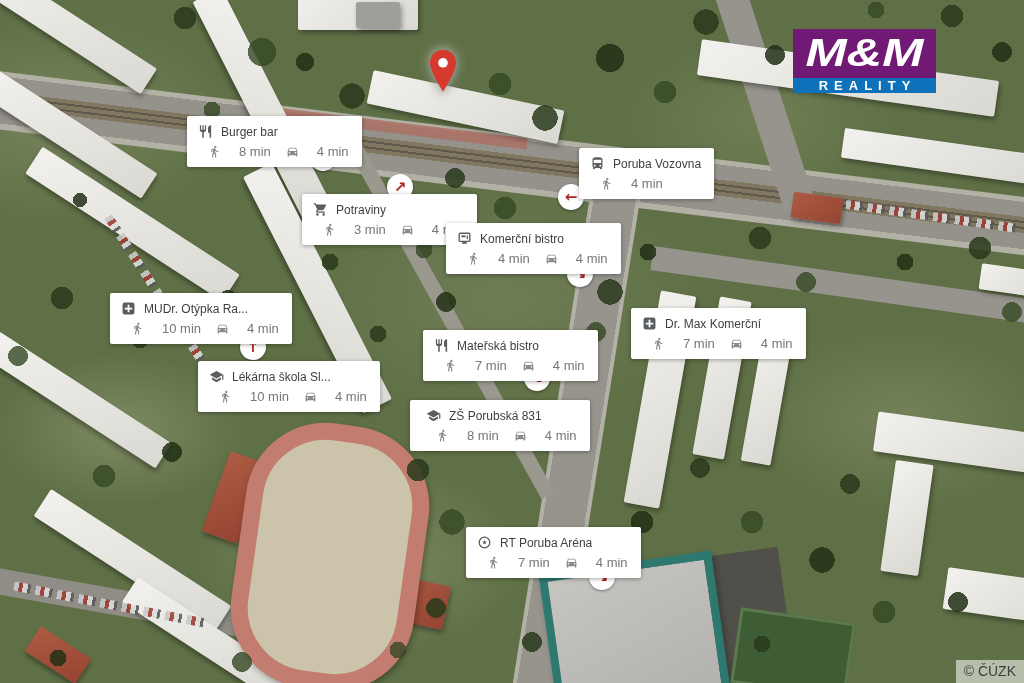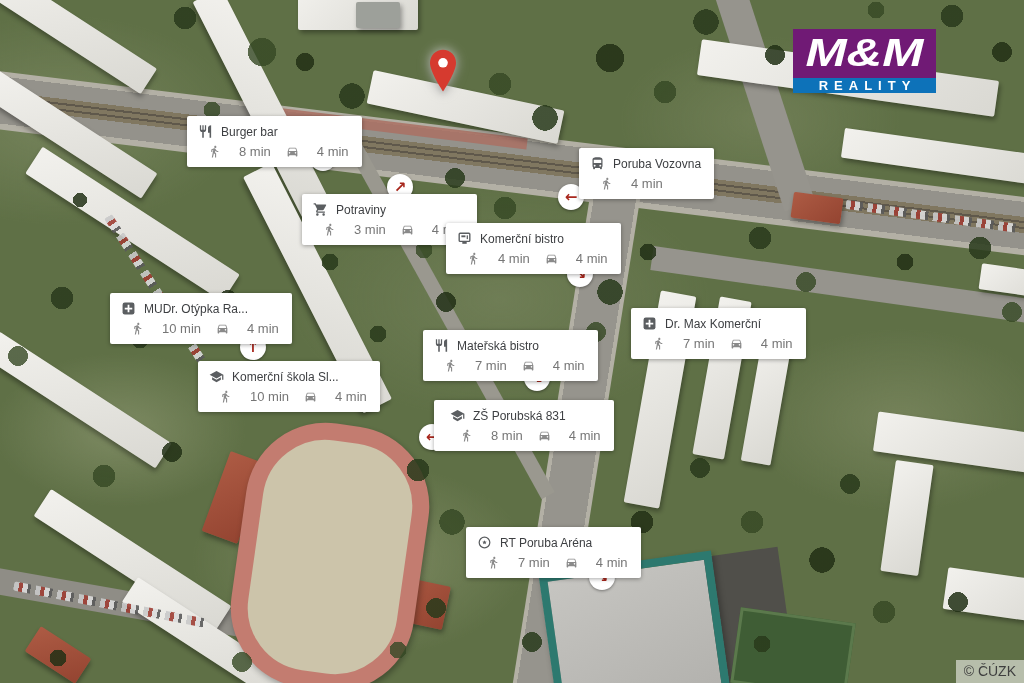--- a/index.html
+++ b/index.html
@@ -402,42 +402,42 @@
       </span>
     </div>
   </div>
       <div class="poi-card" style="left: 198px; top: 361px;">
     <div class="poi-title-row">
       <span class="poi-icon">
             <svg viewBox="0 0 24 24" fill="currentColor">
               <path d="M5 13.18v4L12 21l7-3.82v-4L12 17l-7-3.82zM12 3L1 9l11 6 9-4.91V17h2V9L12 3z"></path>
             </svg>
           </span>
-      <span class="poi-title">Komerční škola Sl...</span>
+      <span class="poi-title">Lékárna škola Sl...</span>
     </div>
     <div class="poi-times">
       <span class="time-group">
         <span class="time-icon">
               <svg viewBox="0 0 24 24" fill="currentColor">
                 <path d="M13.5 5.5c1.1 0 2-.9 2-2s-.9-2-2-2-2 .9-2 2 .9 2 2 2zM9.8 8.9L7 23h2.1l1.8-8 2.1 2v6h2v-7.5l-2.1-2 .6-3C14.8 12 16.8 13 19 13v-2c-1.9 0-3.5-1-4.3-2.4l-1-1.6c-.4-.6-1-1-1.7-1-.3 0-.5.1-.8.1L6 8.3V13h2V9.6l1.8-.7"></path>
               </svg>
             </span>
         <span>10 min</span>
       </span>
       <span class="time-group">
         <span class="time-icon">
               <svg viewBox="0 0 24 24" fill="currentColor">
                 <path d="M18.92 6.01C18.72 5.42 18.16 5 17.5 5h-11c-.66 0-1.21.42-1.42 1.01L3 12v8c0 .55.45 1 1 1h1c.55 0 1-.45 1-1v-1h12v1c0 .55.45 1 1 1h1c.55 0 1-.45 1-1v-8l-2.08-5.99zM6.5 16c-.83 0-1.5-.67-1.5-1.5S5.67 13 6.5 13s1.5.67 1.5 1.5S7.33 16 6.5 16zm11 0c-.83 0-1.5-.67-1.5-1.5s.67-1.5 1.5-1.5 1.5.67 1.5 1.5-.67 1.5-1.5 1.5zM5 11l1.5-4.5h11L19 11H5z"></path>
               </svg>
             </span>
         <span>4 min</span>
       </span>
     </div>
   </div>
-      <div class="poi-card" style="left: 434px; top: 400px; padding-left: 16px;">
+      <div class="poi-card" style="left: 410px; top: 400px; padding-left: 16px;">
     <div class="poi-title-row">
       <span class="poi-icon">
             <svg viewBox="0 0 24 24" fill="currentColor">
               <path d="M5 13.18v4L12 21l7-3.82v-4L12 17l-7-3.82zM12 3L1 9l11 6 9-4.91V17h2V9L12 3z"></path>
             </svg>
           </span>
       <span class="poi-title">ZŠ Porubská 831</span>
     </div>
     <div class="poi-times">
       <span class="time-group">

